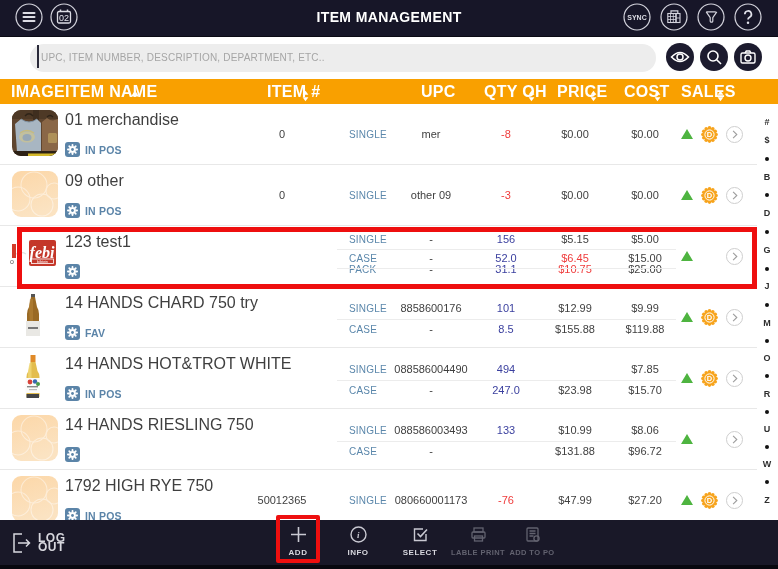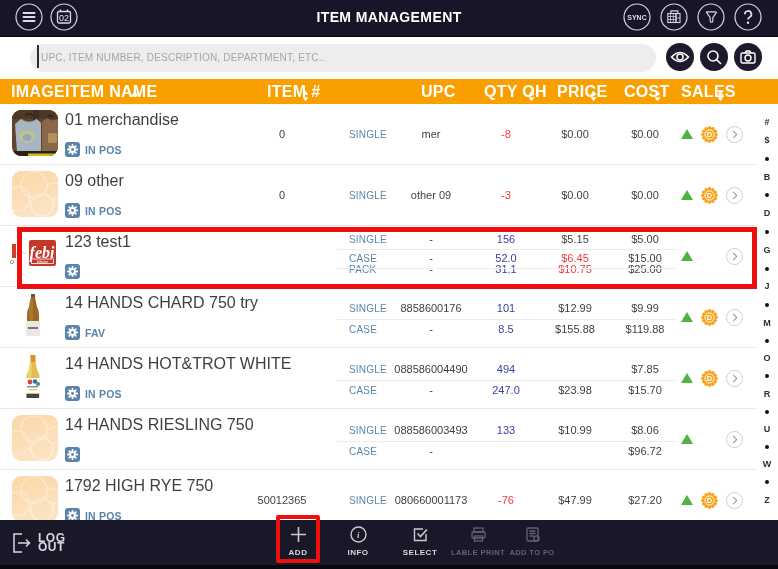--- a/index.html
+++ b/index.html
@@ -500,20 +500,21 @@
       <div class="sub" style="top:12px">
         <span class="slab">SINGLE</span>
         <span class="upc">088586003493</span>
         <span class="qty ">133</span>
         <span class="prc ">$10.99</span>
         <span class="cst ">$8.06</span>
       </div>
       <div class="sub" style="top:33px">
         <span class="slab">CASE</span>
         <span class="upc">-</span>
+        <span class="prc ">$131.88</span>
         <span class="cst ">$96.72</span>
       </div>
       <div class="subdiv" style="top:32px"></div>
       <div class="tri" style="top:25px"></div>
       <div class="chev" style="top:22px"><svg width="17" height="17" viewBox="0 0 17 17">
           <circle cx="8.5" cy="8.5" r="8" fill="none" stroke="#cecece" stroke-width="1"></circle>
           <path d="M7.1 4.9l3.7 3.6-3.7 3.6" fill="none" stroke="#9d9d9d" stroke-width="1.1"></path>
         </svg></div>
     </div>
     <div class="row" style="top:366px">

